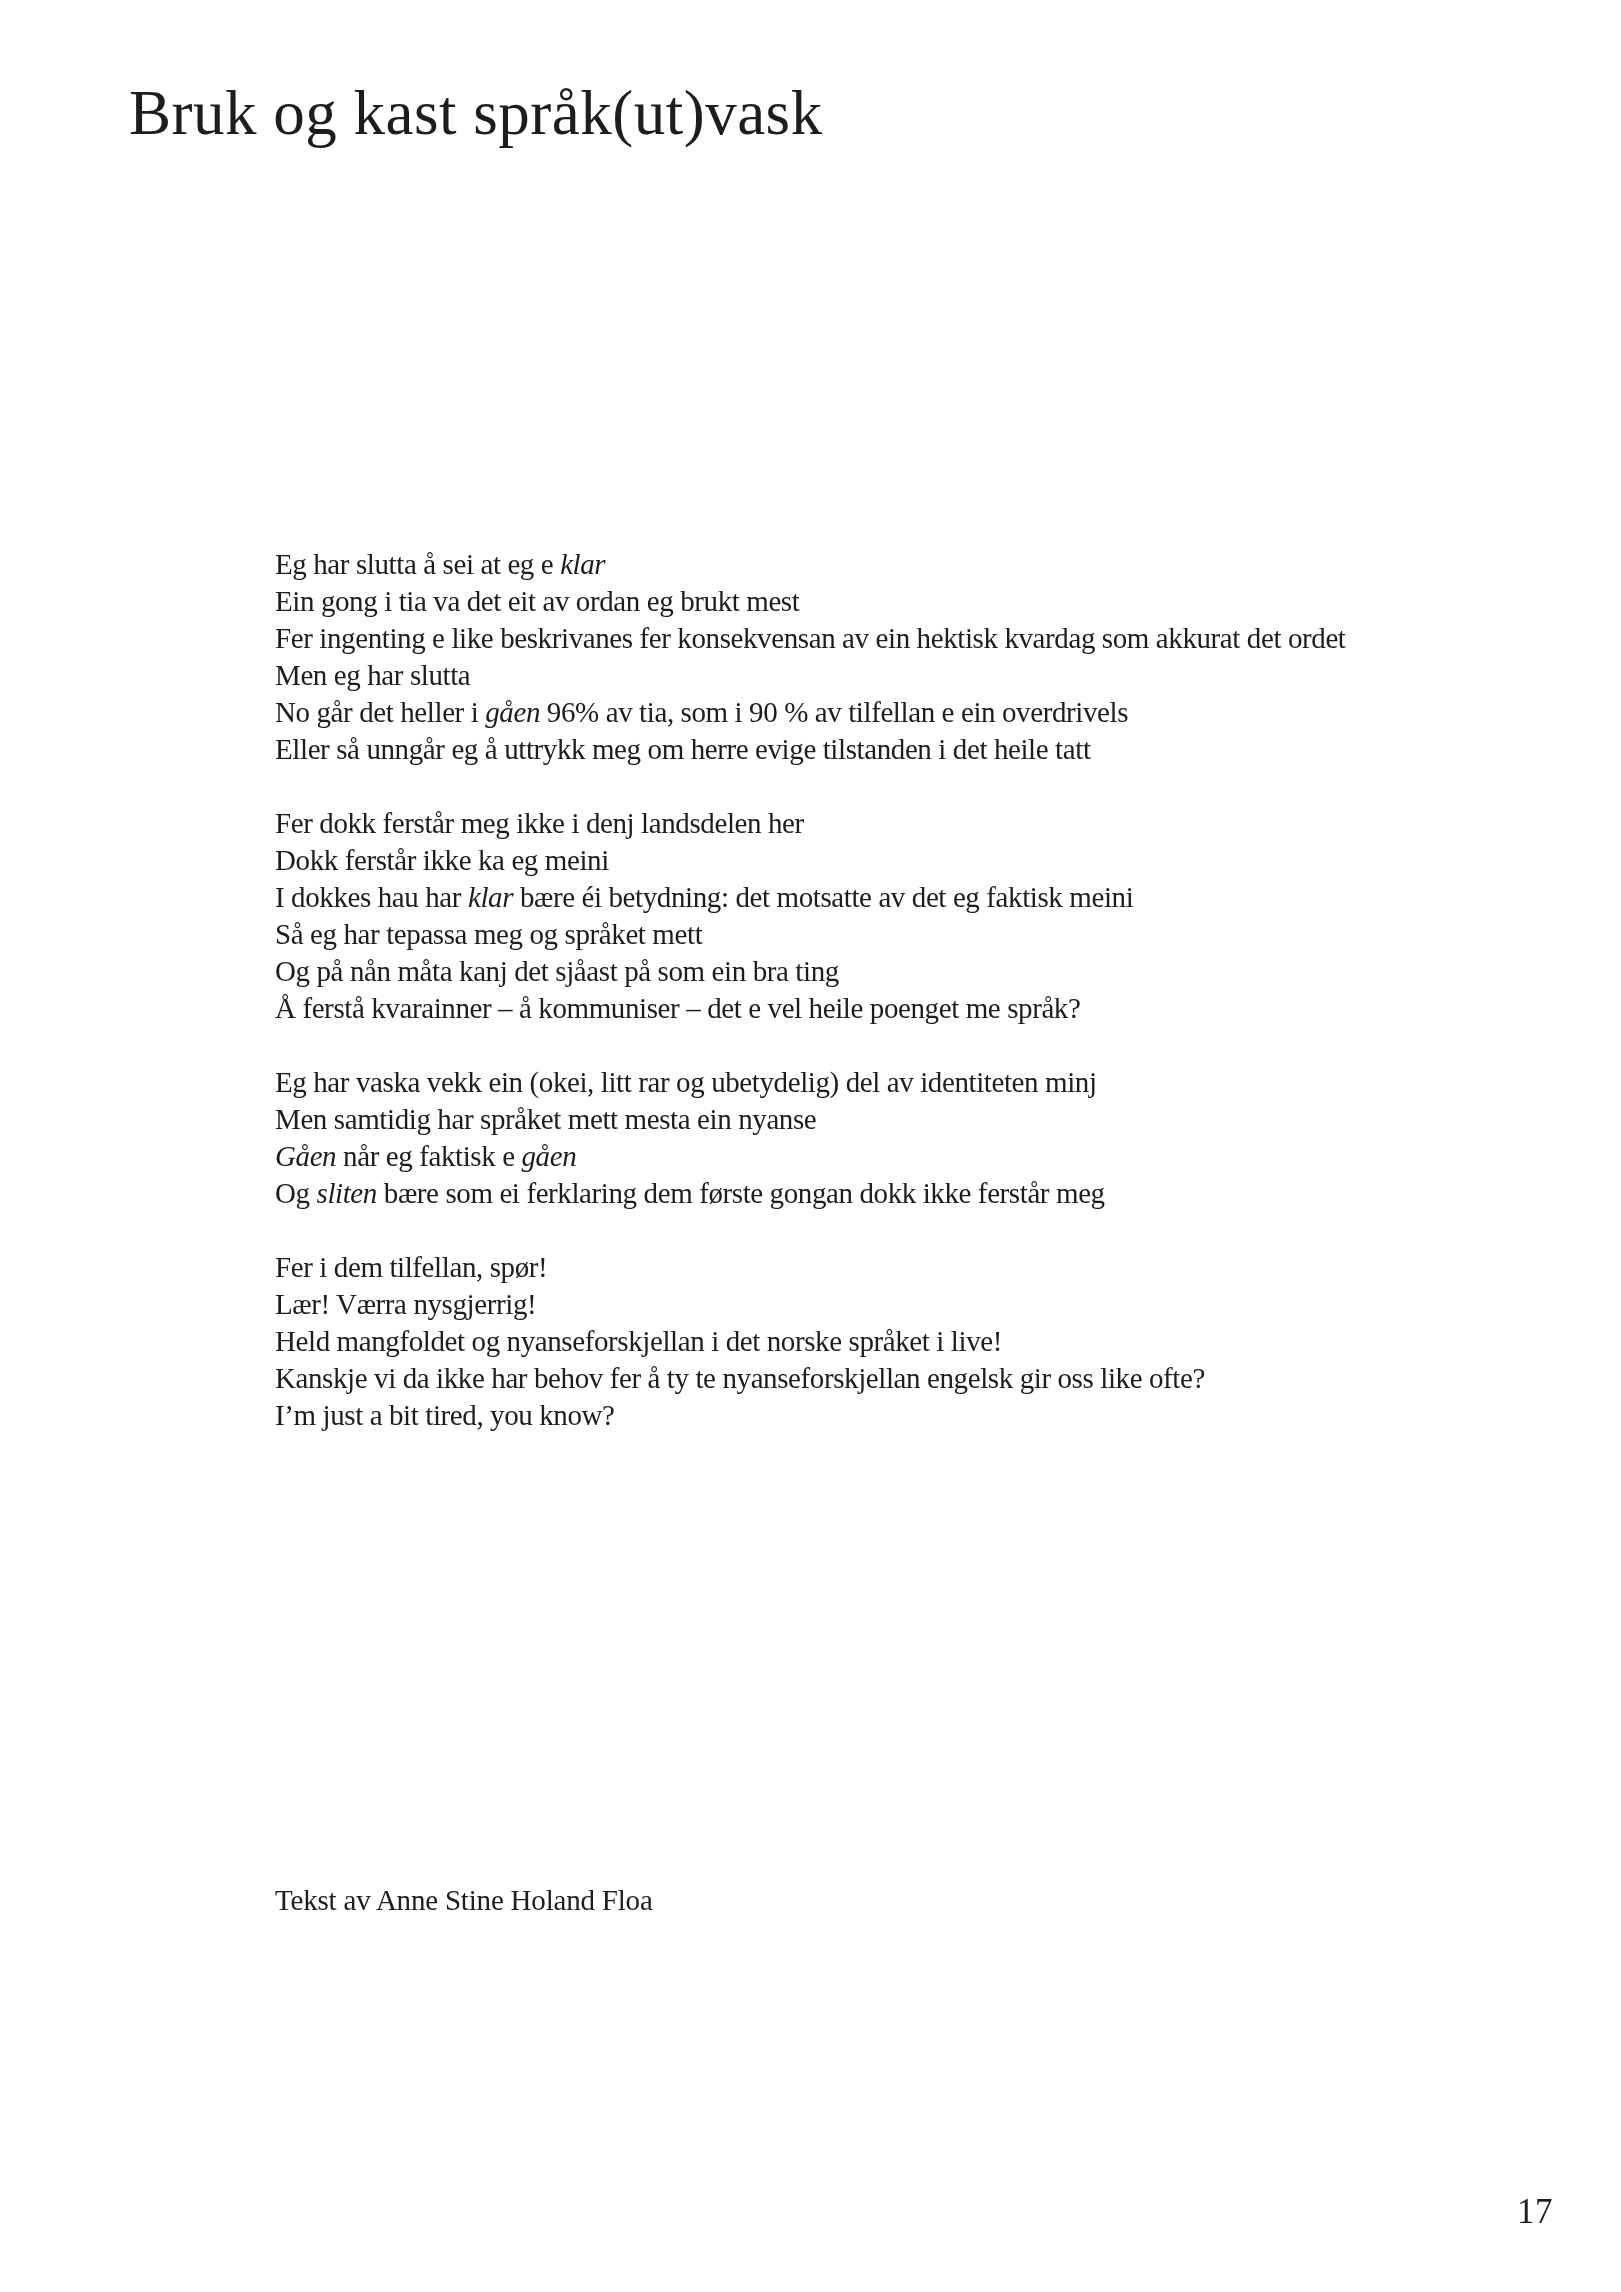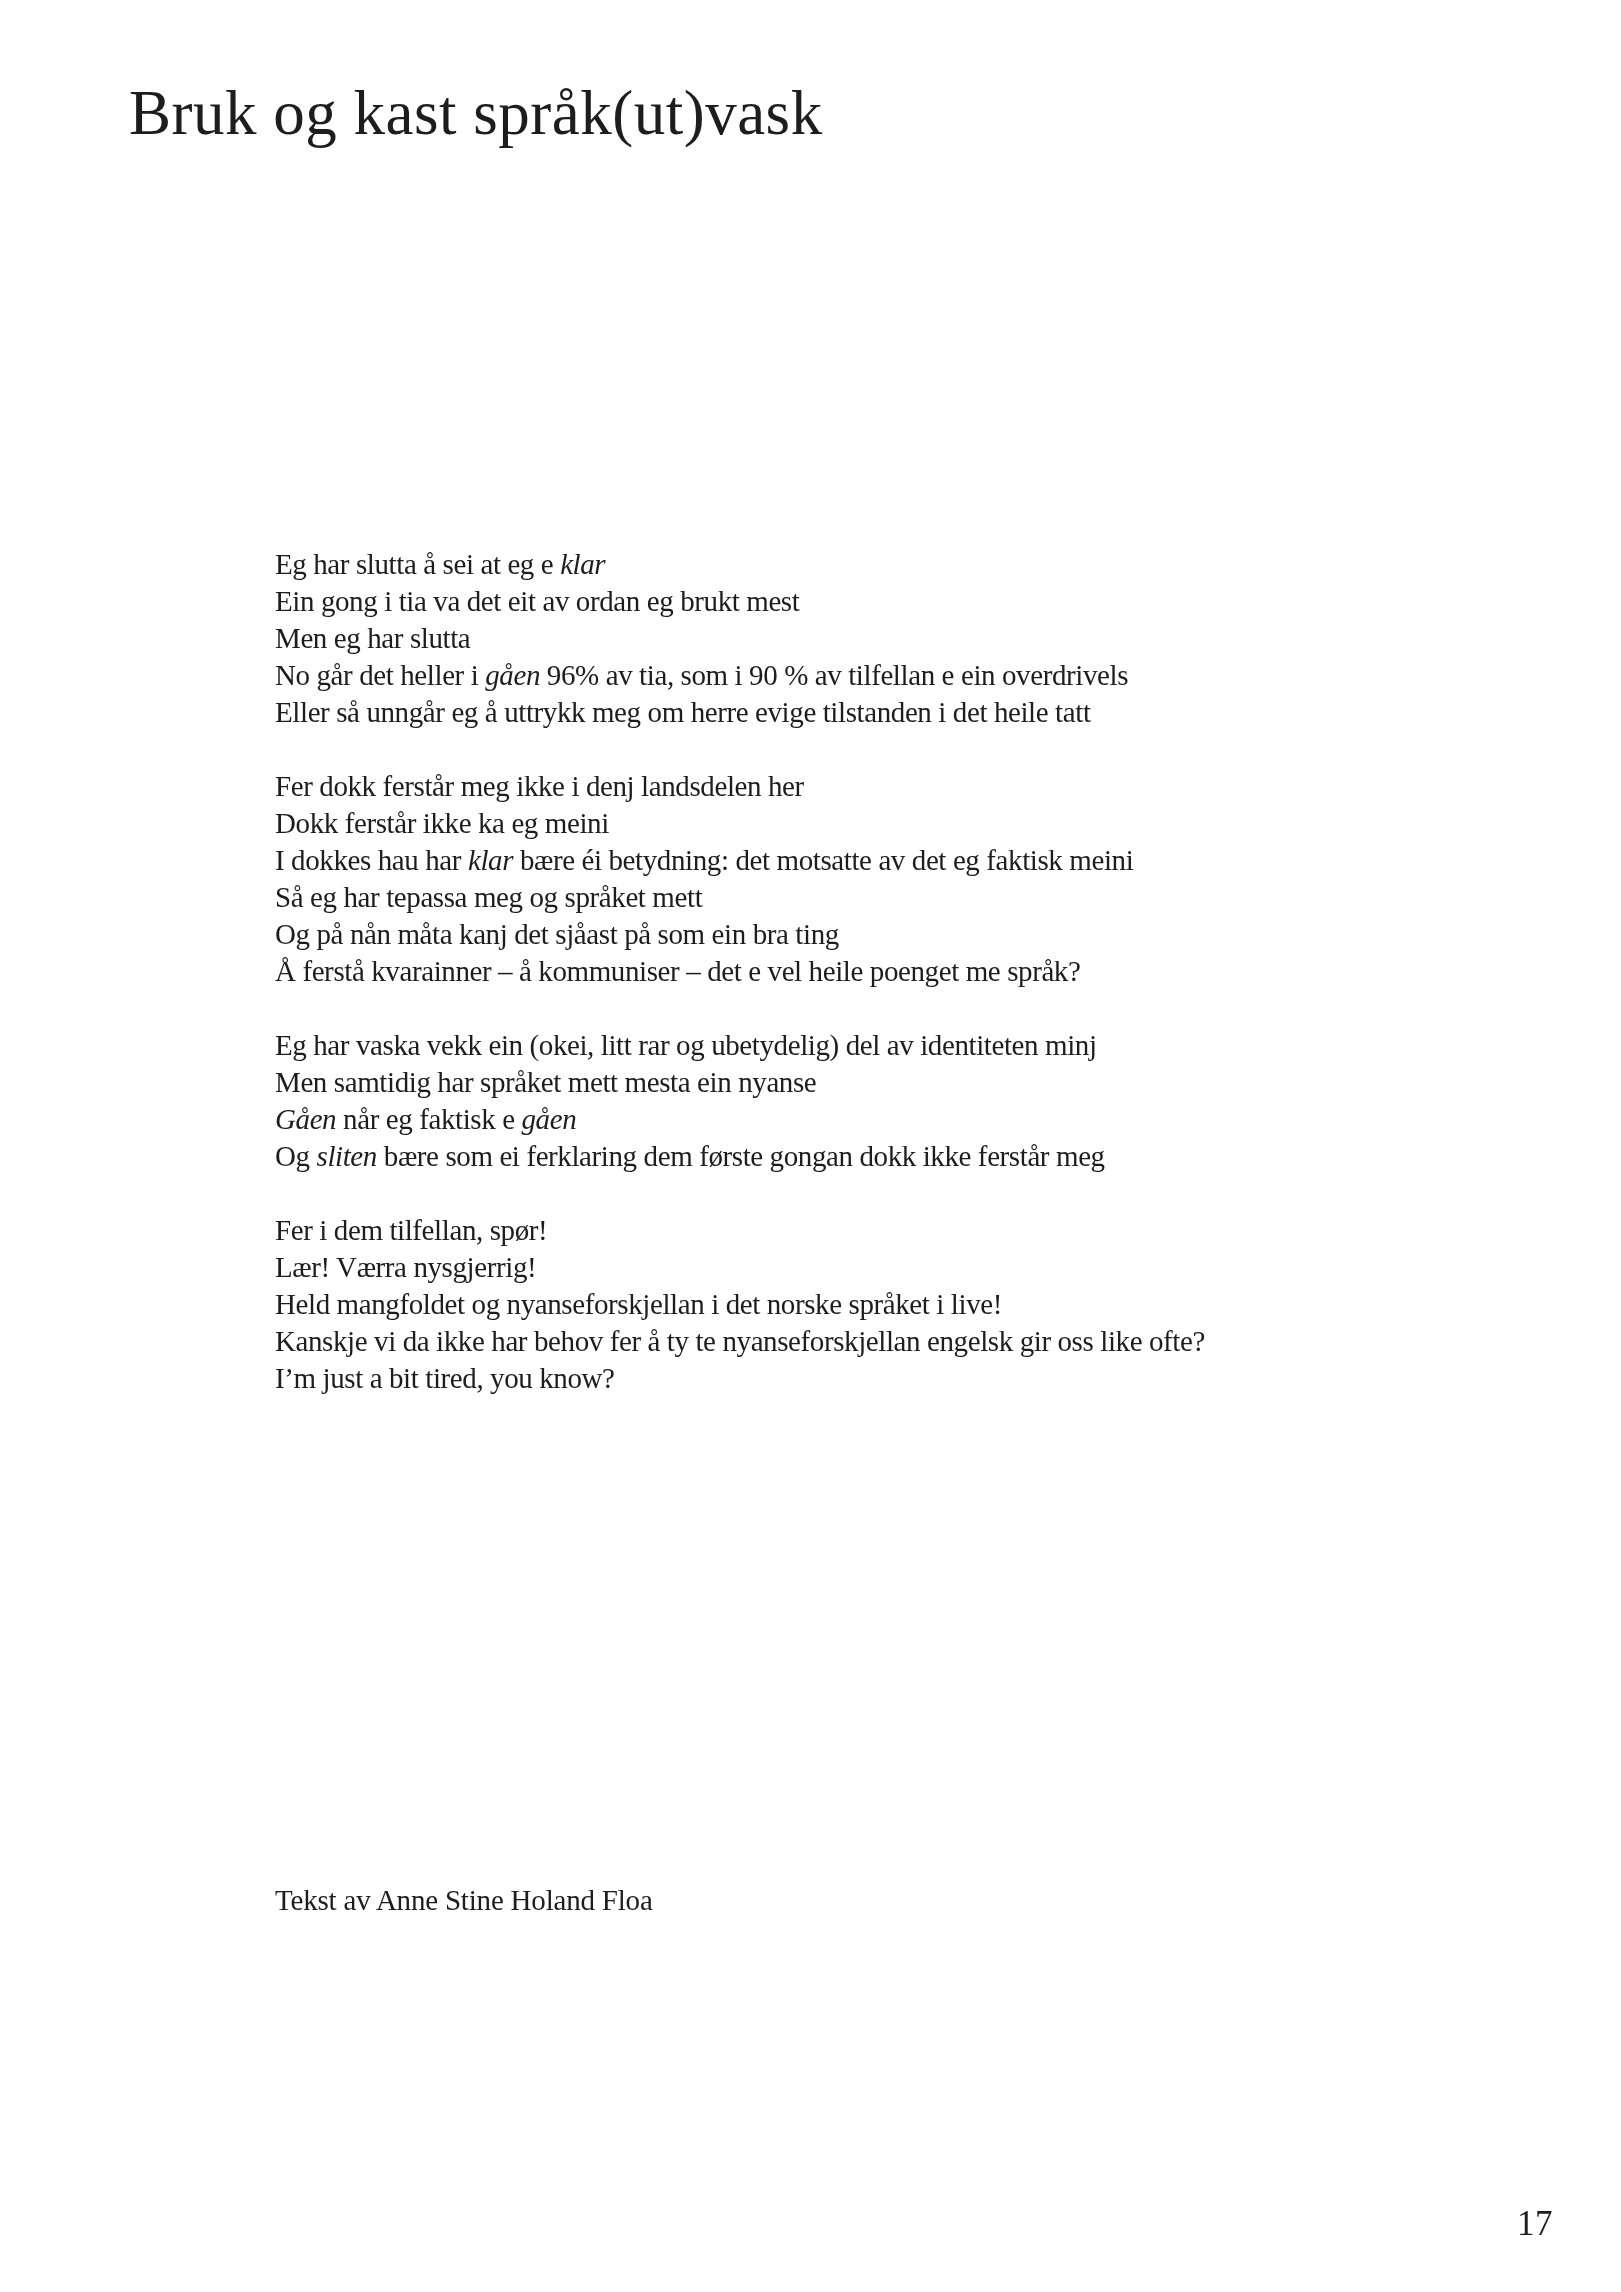--- a/index.html
+++ b/index.html
@@ -54,33 +54,33 @@
     font-size: 29px;
     letter-spacing: -0.2px;
     white-space: nowrap;
   }
   .page-number {
     position: absolute;
     left: 1517px;
     top: 2192px;
     font-size: 35px;
     letter-spacing: 0.5px;
-    margin-top: 12px;
   }
 </style>
 </head>
 <body>
 
 <div class="page">
   <h1 class="title">Bruk og kast språk(ut)vask</h1>
 
   <div class="poem">
       <div class="stanza">
         <div class="poem-line"><span>Eg har slutta å sei at eg e </span><em>klar</em></div>
         <div class="poem-line"><span>Ein gong i tia va det eit av ordan eg brukt mest</span></div>
+        <div class="poem-line"><span>Fer ingenting e like beskrivanes fer konsekvensan av ein hektisk kvardag som akkurat det ordet</span></div>
         <div class="poem-line"><span>Men eg har slutta</span></div>
         <div class="poem-line"><span>No går det heller i </span><em>gåen</em><span> 96% av tia, som i 90 % av tilfellan e ein overdrivels</span></div>
         <div class="poem-line"><span>Eller så unngår eg å uttrykk meg om herre evige tilstanden i det heile tatt</span></div>
       </div>
       <div class="stanza">
         <div class="poem-line"><span>Fer dokk ferstår meg ikke i denj landsdelen her</span></div>
         <div class="poem-line"><span>Dokk ferstår ikke ka eg meini</span></div>
         <div class="poem-line"><span>I dokkes hau har </span><em>klar</em><span> bære éi betydning: det motsatte av det eg faktisk meini</span></div>
         <div class="poem-line"><span>Så eg har tepassa meg og språket mett</span></div>
         <div class="poem-line"><span>Og på nån måta kanj det sjåast på som ein bra ting</span></div>

